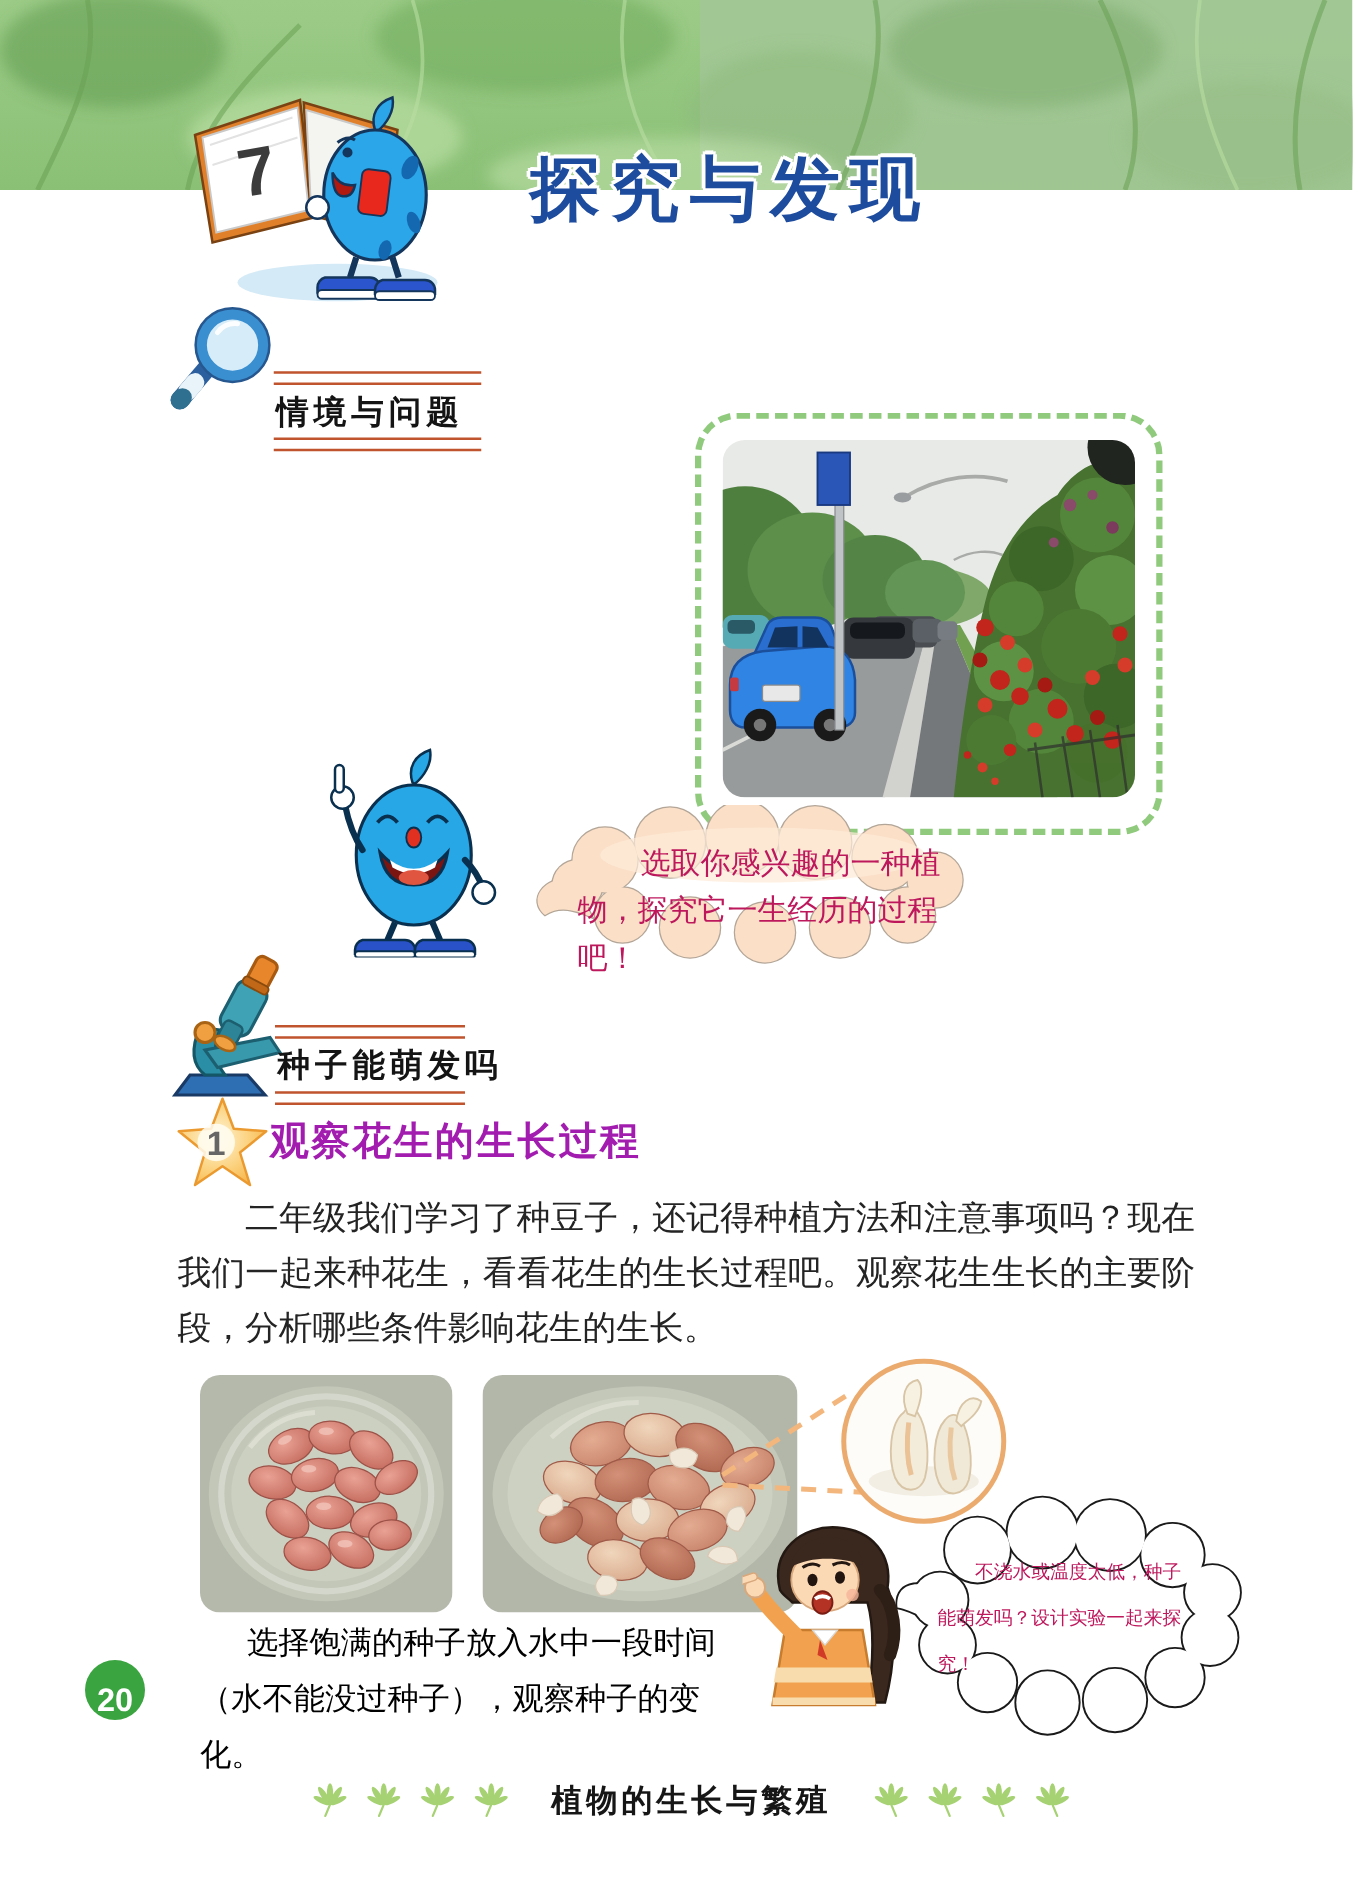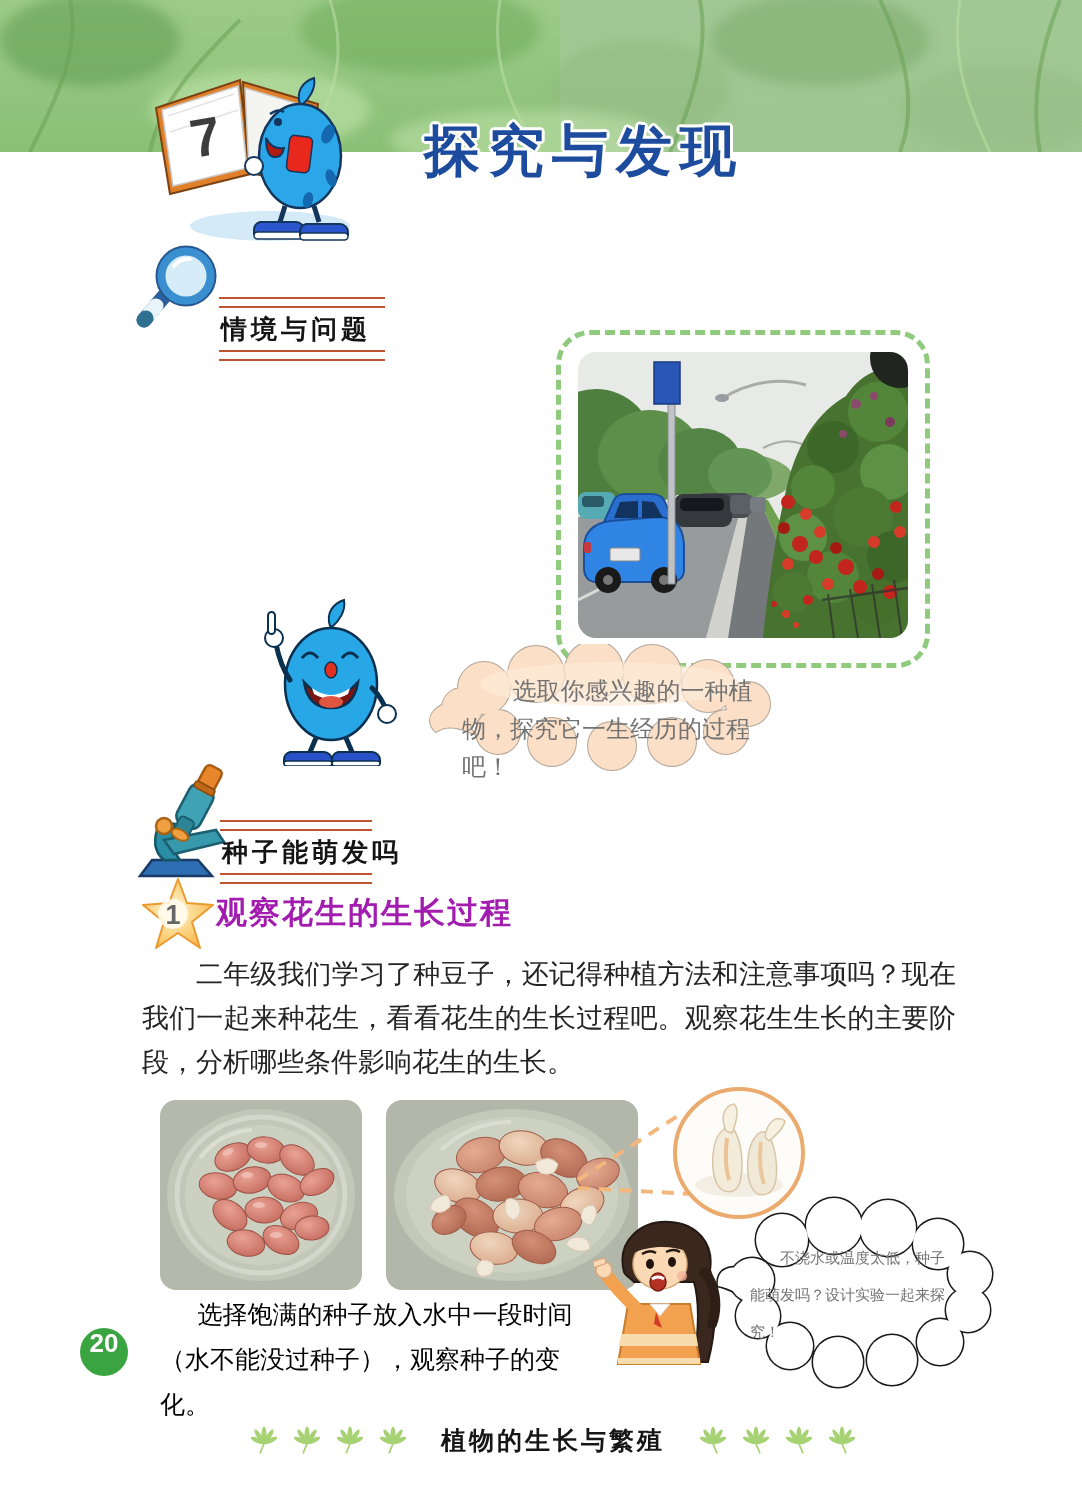--- a/index.html
+++ b/index.html
@@ -29,31 +29,31 @@
   .para2{left:142px;top:952px;width:814px;font-size:27px;line-height:44px;text-indent:2em;}
   .caption{left:160px;top:1292px;width:424px;font-size:25px;line-height:45px;
            text-indent:1.5em;color:#000000;margin:0;}
 
   
   .photo-frame{left:556px;top:330px;width:364px;height:328px;border:5px dashed #8fca7d;
                border-radius:34px;}
   .photo{left:578px;top:352px;width:330px;height:286px;border-radius:18px;overflow:hidden;}
 
   
-  .bubble-text{font-family:"Liberation Serif","DejaVu Serif",serif;color:#737373;}
+  .bubble-text{font-family:"Liberation Serif","DejaVu Serif",serif;color:#be185d;}
   .bt1{left:462px;top:672px;width:302px;font-size:24px;line-height:38px;text-indent:2.1em;}
   .bt2{left:750px;top:1240px;width:198px;font-size:15px;line-height:37px;text-indent:2em;}
 
   
   .activity-title{left:216px;top:892px;margin:0;font-size:31px;font-weight:bold;
                   color:#a21caf;letter-spacing:2px;white-space:nowrap;}
 
   
-  .pagenum{left:80px;top:1328px;width:48px;height:48px;border-radius:50%;background:#3aa440;
-           color:#fff;font-size:26px;font-weight:bold;display:flex;align-items:flex-start;
+  .pagenum{left:68px;top:1328px;width:48px;height:48px;border-radius:50%;background:#3aa440;
+           color:#fff;font-size:26px;font-weight:bold;display:flex;align-items:flex-end;
            justify-content:center;}
   .footer{left:12px;top:1420px;width:1082px;display:flex;justify-content:center;
           align-items:center;gap:13px;}
   .footer-title{font-size:25px;font-weight:bold;letter-spacing:3px;color:#161616;margin:0 20px;}
 </style>
 </head>
 <body>
 
 <div class="page">
 

